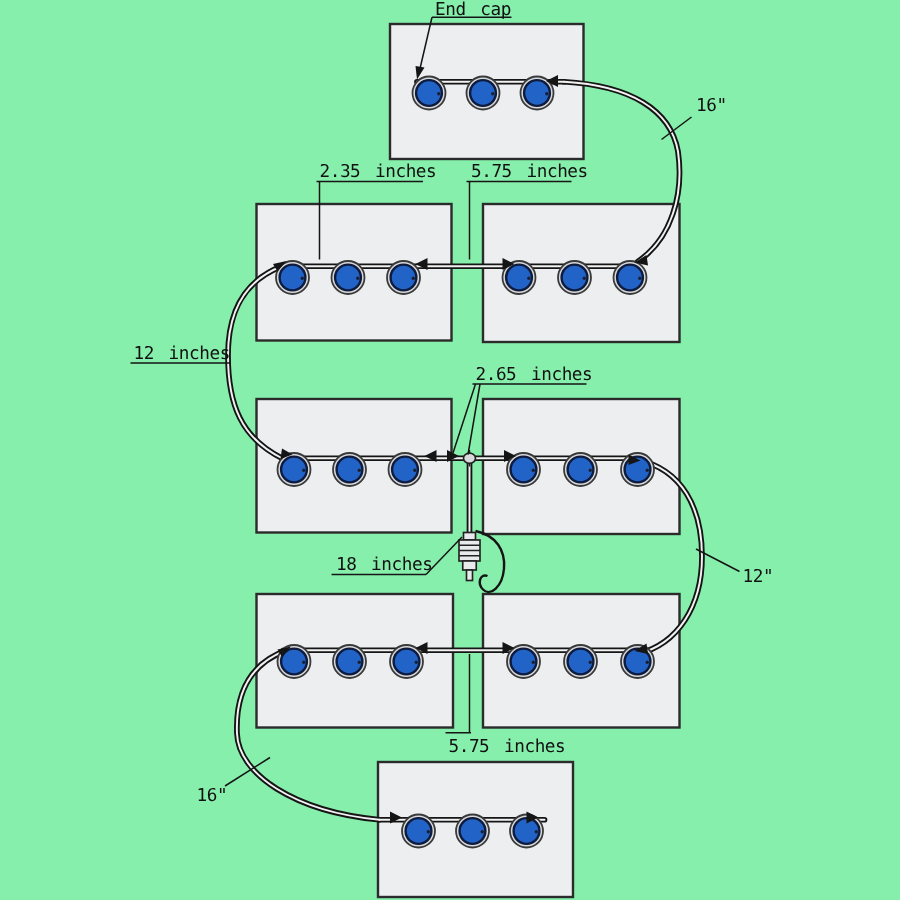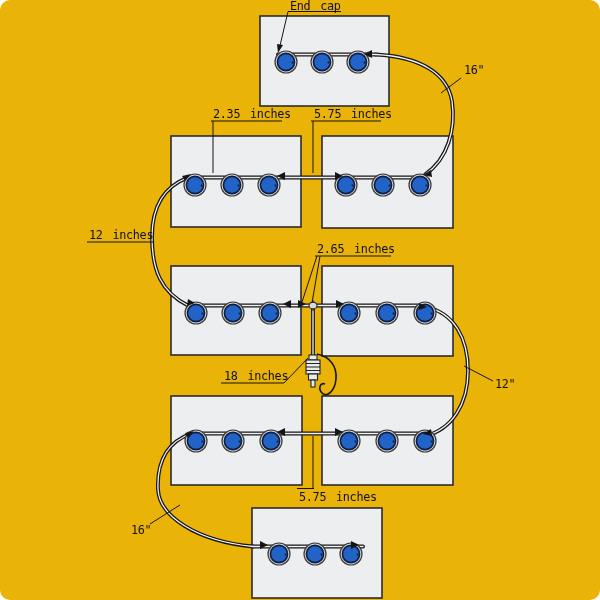--- a/index.html
+++ b/index.html
@@ -1,17 +1,17 @@
 <!DOCTYPE html>
 <html><head>
 <meta charset="utf-8">
 <style>
   html,body{margin:0;padding:0;background:#ffffff;}
-  .stage{position:relative;width:600px;height:600px;background:#eab308;overflow:hidden;
-         font-family:"DejaVu Sans Mono","Liberation Mono",monospace;border-radius:10px;}
+  .stage{position:relative;width:600px;height:600px;background:#86efac;overflow:hidden;
+         font-family:"DejaVu Sans Mono","Liberation Mono",monospace;}
   svg{display:block;}
   text{font-family:"DejaVu Sans Mono","Liberation Mono",monospace;
        font-size:11.8px;fill:#111111;word-spacing:3px;letter-spacing:-0.3px;}
   .panel{fill:#edeef0;stroke:#2b2b2b;stroke-width:1.6;}
   .ring{fill:#d7d9db;stroke:#3a3a3a;stroke-width:1.2;}
   .bulb{fill:#2263c8;stroke:#0e1b3d;stroke-width:1.6;}
   .dot{fill:#1a2030;}
   .cable{fill:none;stroke:#151515;stroke-width:3.8;stroke-linecap:round;}
   .core{fill:none;stroke:#f2f2f2;stroke-width:1.3;stroke-linecap:round;}
   .leader{fill:none;stroke:#151515;stroke-width:1;}

